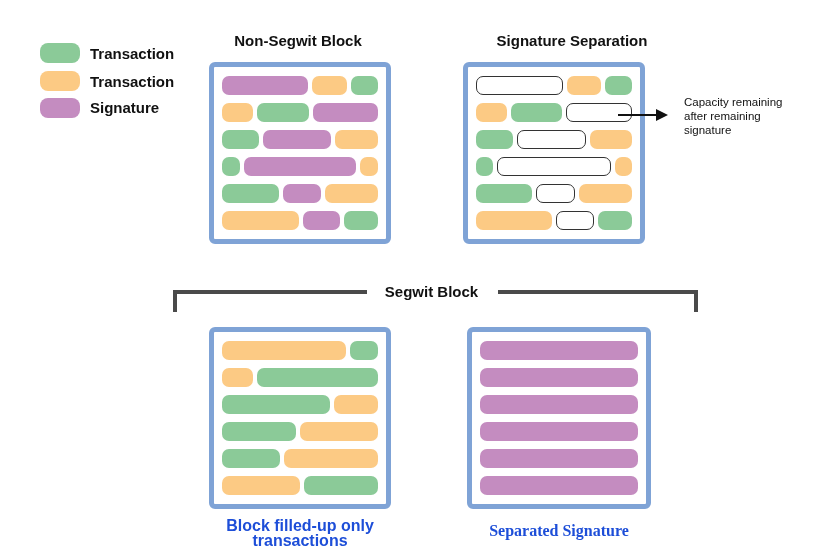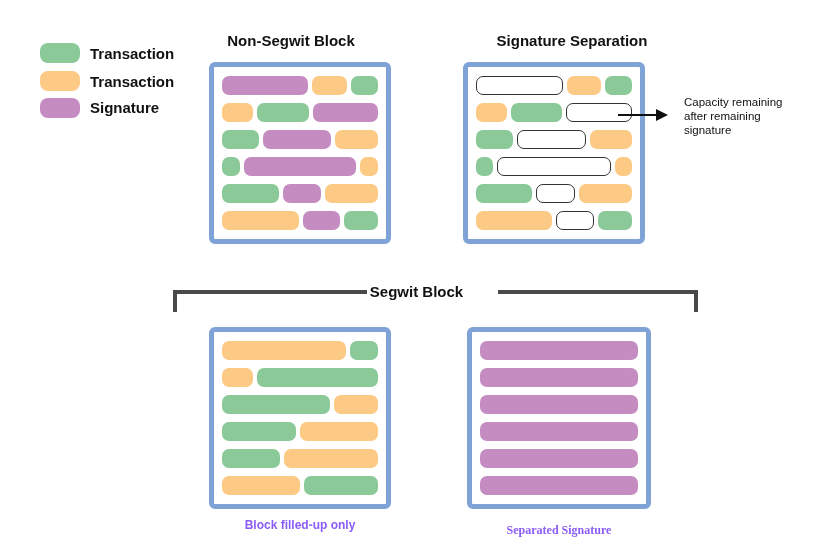--- a/index.html
+++ b/index.html
@@ -1,41 +1,41 @@
 <!DOCTYPE html>
 <html><head>
 <meta charset="utf-8">
 <style>
   html,body{margin:0;padding:0;background:#ffffff;}
   body{width:825px;height:556px;position:relative;overflow:hidden;font-family:"Liberation Sans",sans-serif;}
   .legend-swatch{position:absolute;width:40px;height:20px;border-radius:8px;}
   .legend-label{position:absolute;font-weight:bold;font-size:15px;color:#111;white-space:nowrap;}
   .title{position:absolute;font-weight:bold;font-size:15px;color:#111;white-space:nowrap;text-align:center;}
-  .caption{position:absolute;font-weight:bold;font-size:12px;color:#8b5cf6;text-align:center;line-height:15px;}
+  .caption{position:absolute;font-weight:bold;font-size:16px;color:#1d4ed8;text-align:center;line-height:15px;}
   .block{position:absolute;border:5px solid #7fa3d6;border-radius:6px;background:#fff;box-sizing:border-box;}
   .rows{position:absolute;left:8px;right:8px;top:9px;bottom:9px;display:flex;flex-direction:column;justify-content:space-between;}
   .row{display:flex;gap:4px;height:19px;}
   .seg{height:19px;border-radius:7px;box-sizing:border-box;}
   .bracket{position:absolute;border:4px solid #4a4a4a;border-bottom:none;}
   .arrow{position:absolute;}
   .annot{position:absolute;font-weight:normal;font-size:11.5px;line-height:14px;color:#111;}
 </style>
 </head>
 <body>
 
 <div>
   <div class="legend-swatch" style="left:40px;top:43px;background:#8bca98;"></div>
   <div class="legend-label" style="left:90px;top:45px;">Transaction</div>
   <div class="legend-swatch" style="left:40px;top:71px;background:#fcca84;"></div>
   <div class="legend-label" style="left:90px;top:73px;">Transaction</div>
   <div class="legend-swatch" style="left:40px;top:98px;background:#c48cc0;"></div>
   <div class="legend-label" style="left:90px;top:99px;">Signature</div>
 </div>
 
-<div class="title" style="left:200px;width:182px;top:32px;">Non-Segwit Block</div>
+<div class="title" style="left:207px;width:182px;top:32px;">Non-Segwit Block</div>
 <div class="title" style="left:471px;width:202px;top:32px;">Signature Separation</div>
 
 <div class="block" style="left:209px;top:62px;width:182px;height:182px;">
   <div class="rows">
       <div class="row">
         <div class="seg" style="flex: 88 1 0px; background: rgb(196, 140, 192);"></div>
         <div class="seg" style="flex: 36 1 0px; background: rgb(252, 202, 132);"></div>
         <div class="seg" style="flex: 28 1 0px; background: rgb(139, 202, 152);"></div>
       </div>
       <div class="row">
@@ -106,21 +106,21 @@
   <polygon points="38,1 50,7 38,13" fill="#111"></polygon>
 </svg>
 <div class="annot" style="left:684px;top:95px;">
   <div>Capacity remaining</div>
   <div>after remaining</div>
   <div>signature</div>
 </div>
 
 <div class="bracket" style="left:173px;top:290px;width:190px;height:18px;border-right:none;"></div>
 <div class="bracket" style="left:498px;top:290px;width:196px;height:18px;border-left:none;"></div>
-<div class="title" style="left:349px;width:135px;top:283px;">Segwit Block</div>
+<div class="title" style="left:364px;width:135px;top:283px;">Segwit Block</div>
 
 <div class="block" style="left:209px;top:327px;width:182px;height:182px;">
   <div class="rows">
       <div class="row">
         <div class="seg" style="flex: 126 1 0px; background: rgb(252, 202, 132);"></div>
         <div class="seg" style="flex: 28 1 0px; background: rgb(139, 202, 152);"></div>
       </div>
       <div class="row">
         <div class="seg" style="flex: 31 1 0px; background: rgb(252, 202, 132);"></div>
         <div class="seg" style="flex: 123 1 0px; background: rgb(139, 202, 152);"></div>
@@ -161,16 +161,17 @@
         <div class="seg" style="flex: 156 1 0px; background: rgb(196, 140, 192);"></div>
       </div>
       <div class="row">
         <div class="seg" style="flex: 156 1 0px; background: rgb(196, 140, 192);"></div>
       </div>
     </div>
 </div>
 
 <div class="caption" style="left:199px;width:202px;top:518px;">
   <div>Block filled-up only</div>
+  <div>transactions</div>
 </div>
 <div class="caption" style="left:457px;width:204px;top:523px;font-family:Liberation Serif, serif;">
   <div>Separated Signature</div>
 </div>
 
 </body></html>

